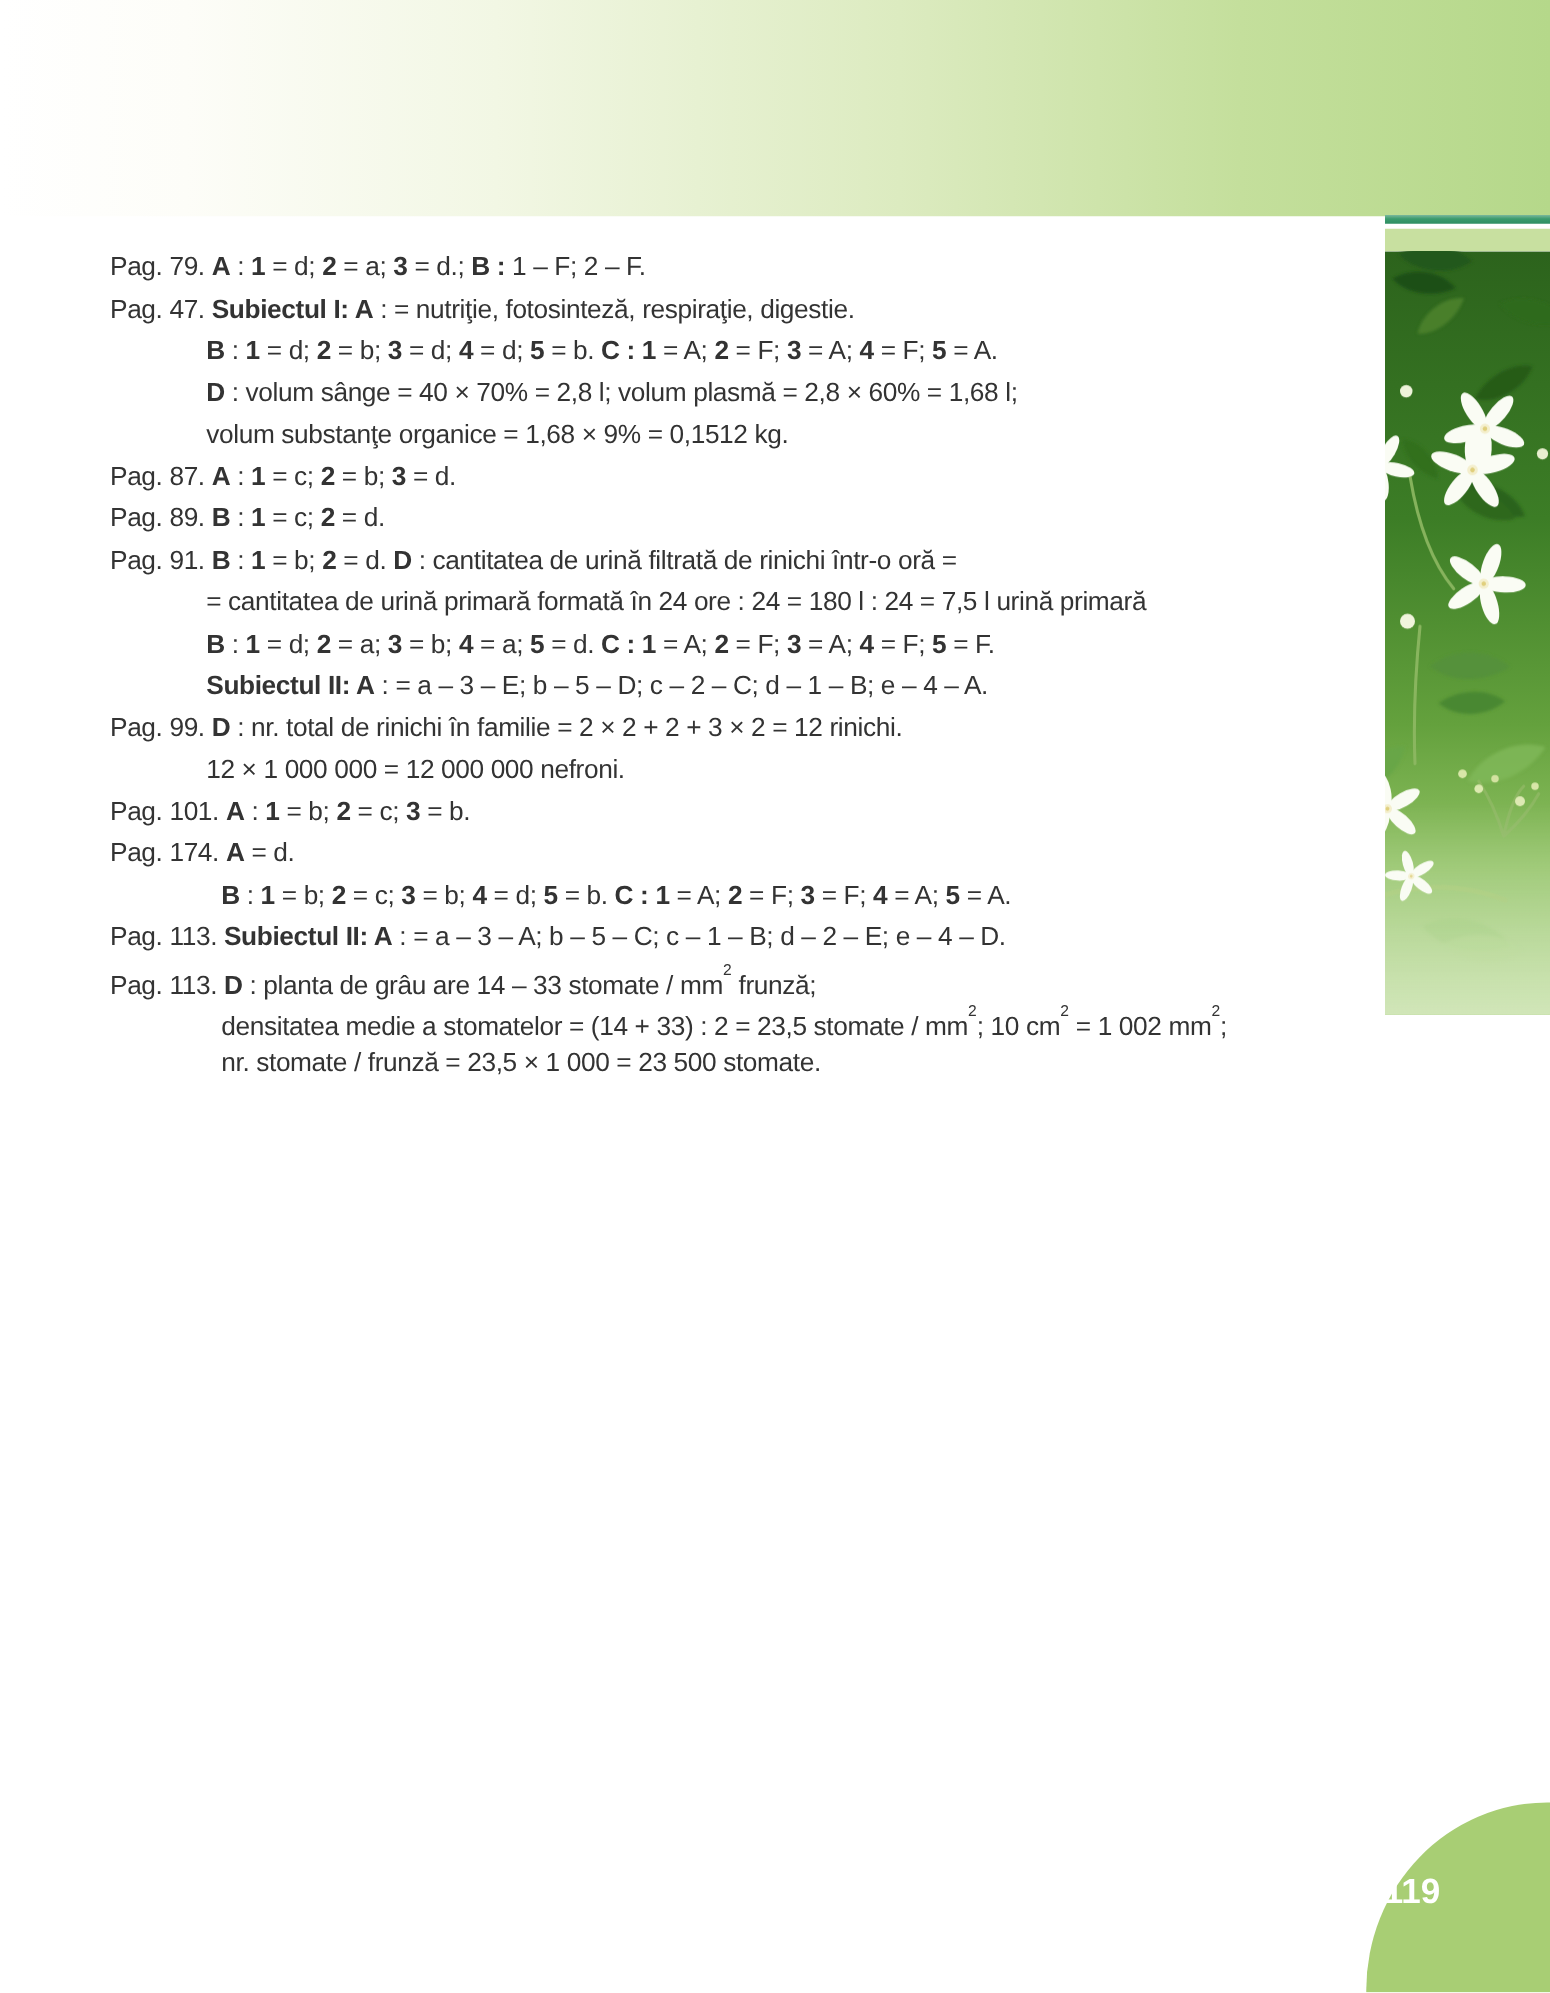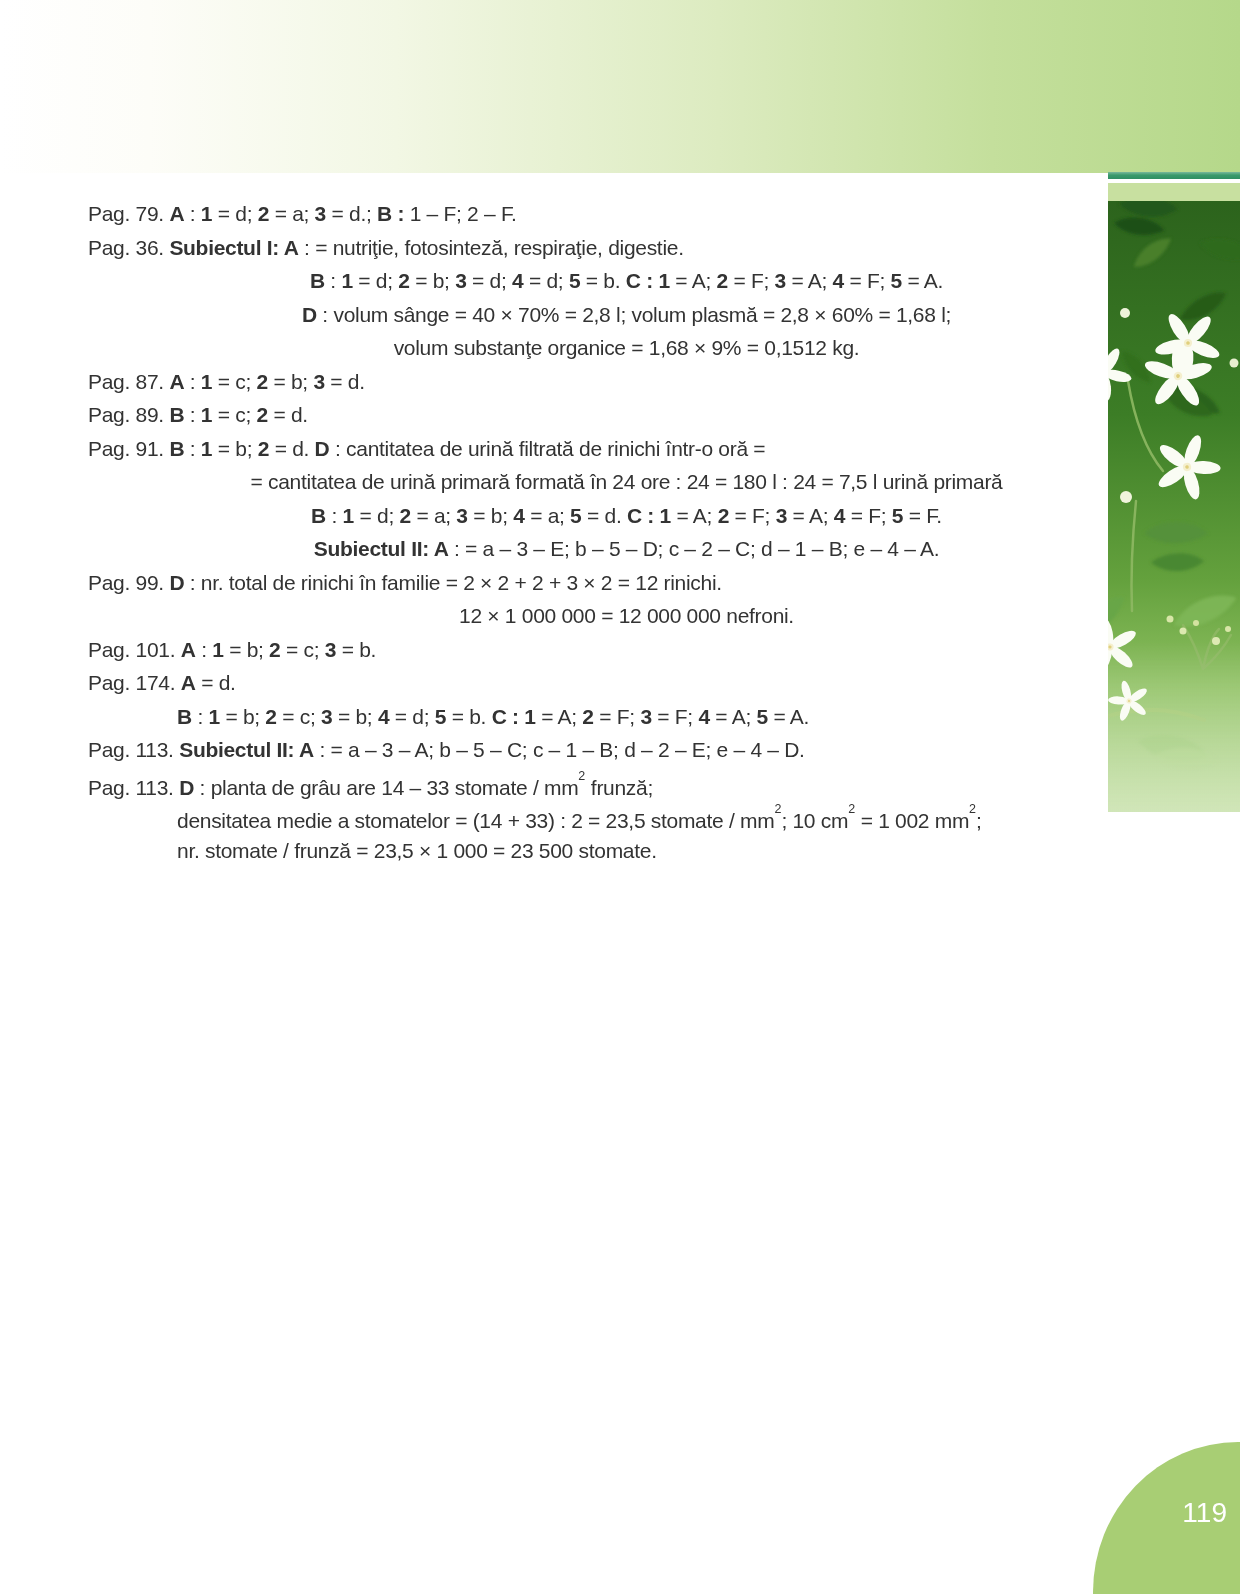--- a/index.html
+++ b/index.html
@@ -15,30 +15,30 @@
   .teal  { position:absolute; left:1108px; top:172px; width:132px; height:7px;
            background:linear-gradient(180deg,#7ab89c 0%,#3a9a6c 45%,#2f8f63 100%); }
   .strip { position:absolute; left:1108px; top:183px; width:132px; height:18px; background:#c8e0a0; }
   .photo { position:absolute; left:1108px; top:201px; width:132px; height:611px; overflow:hidden; }
   .photo svg { display:block; }
 
   
   .text { position:absolute; left:88px; top:197px; width:1000px; color:#333333;
           font-size:21px; letter-spacing:-0.3px; }
   .line { height:33.5px; line-height:33.5px; white-space:nowrap; }
-  .indent-1 { padding-left:77px;text-align:center; }
+  .indent-1 { padding-left:77px; }
   .indent-2 { padding-left:89px; }
   .b { font-weight:bold; }
   .line sup { font-size:12.5px; position:relative; top:-7px; letter-spacing:0; }
 
   
   .badge { position:absolute; left:1093px; top:1442px; width:147px; height:152px;
            background:#a8ce74; border-top-left-radius:145px 150px; }
-  .badge .num { position:absolute; left:0; top:55px; width:134px; text-align:right;
-                color:#ffffff; font-weight:normal; font-size:28px; }
+  .badge .num { position:absolute; left:14px; top:55px; width:134px; text-align:left;
+                color:#ffffff; font-weight:bold; font-size:28px; }
 </style>
 </head>
 <body>
 
 <div class="page">
 
   <div class="band"></div>
   <div class="teal"></div>
   <div class="strip"></div>
 
@@ -116,21 +116,21 @@
       <use href="#fl" transform="translate(-4 172) rotate(70)"></use>
       <use href="#fl" transform="translate(2 446) scale(1.05) rotate(100)"></use>
       <use href="#fl" transform="translate(21 500) scale(0.75) rotate(25)"></use>
 
       <rect width="132" height="611" fill="url(#fade)"></rect>
     </svg>
   </div>
 
   <div class="text">
       <div class="line indent-0"><span>Pag. 79. </span><span class="b">A</span><span> : </span><span class="b">1</span><span> = d; </span><span class="b">2</span><span> = a; </span><span class="b">3</span><span> = d.; </span><span class="b">B :</span><span> 1 – F; 2 – F.</span></div>
-      <div class="line indent-0"><span>Pag. 36. </span><span class="b">Subiectul I: A</span><span> : = nutriţie, fotosinteză, respiraţie, digestie.</span></div>
+      <div class="line indent-0"><span>Pag. 47. </span><span class="b">Subiectul I: A</span><span> : = nutriţie, fotosinteză, respiraţie, digestie.</span></div>
       <div class="line indent-1"><span class="b">B</span><span> : </span><span class="b">1</span><span> = d; </span><span class="b">2</span><span> = b; </span><span class="b">3</span><span> = d; </span><span class="b">4</span><span> = d; </span><span class="b">5</span><span> = b. </span><span class="b">C : 1</span><span> = A; </span><span class="b">2</span><span> = F; </span><span class="b">3</span><span> = A; </span><span class="b">4</span><span> = F; </span><span class="b">5</span><span> = A.</span></div>
       <div class="line indent-1"><span class="b">D</span><span> : volum sânge = 40 × 70% = 2,8 l; volum plasmă = 2,8 × 60% = 1,68 l;</span></div>
       <div class="line indent-1"><span>volum substanţe organice = 1,68 × 9% = 0,1512 kg.</span></div>
       <div class="line indent-0"><span>Pag. 87. </span><span class="b">A</span><span> : </span><span class="b">1</span><span> = c; </span><span class="b">2</span><span> = b; </span><span class="b">3</span><span> = d.</span></div>
       <div class="line indent-0"><span>Pag. 89. </span><span class="b">B</span><span> : </span><span class="b">1</span><span> = c; </span><span class="b">2</span><span> = d.</span></div>
       <div class="line indent-0"><span>Pag. 91. </span><span class="b">B</span><span> : </span><span class="b">1</span><span> = b; </span><span class="b">2</span><span> = d. </span><span class="b">D</span><span> : cantitatea de urină filtrată de rinichi într-o oră =</span></div>
       <div class="line indent-1"><span>= cantitatea de urină primară formată în 24 ore : 24 = 180 l : 24 = 7,5 l urină primară</span></div>
       <div class="line indent-1"><span class="b">B</span><span> : </span><span class="b">1</span><span> = d; </span><span class="b">2</span><span> = a; </span><span class="b">3</span><span> = b; </span><span class="b">4</span><span> = a; </span><span class="b">5</span><span> = d. </span><span class="b">C : 1</span><span> = A; </span><span class="b">2</span><span> = F; </span><span class="b">3</span><span> = A; </span><span class="b">4</span><span> = F; </span><span class="b">5</span><span> = F.</span></div>
       <div class="line indent-1"><span class="b">Subiectul II: A</span><span> : = a – 3 – E; b – 5 – D; c – 2 – C; d – 1 – B; e – 4 – A.</span></div>
       <div class="line indent-0"><span>Pag. 99. </span><span class="b">D</span><span> : nr. total de rinichi în familie = 2 × 2 + 2 + 3 × 2 = 12 rinichi.</span></div>

